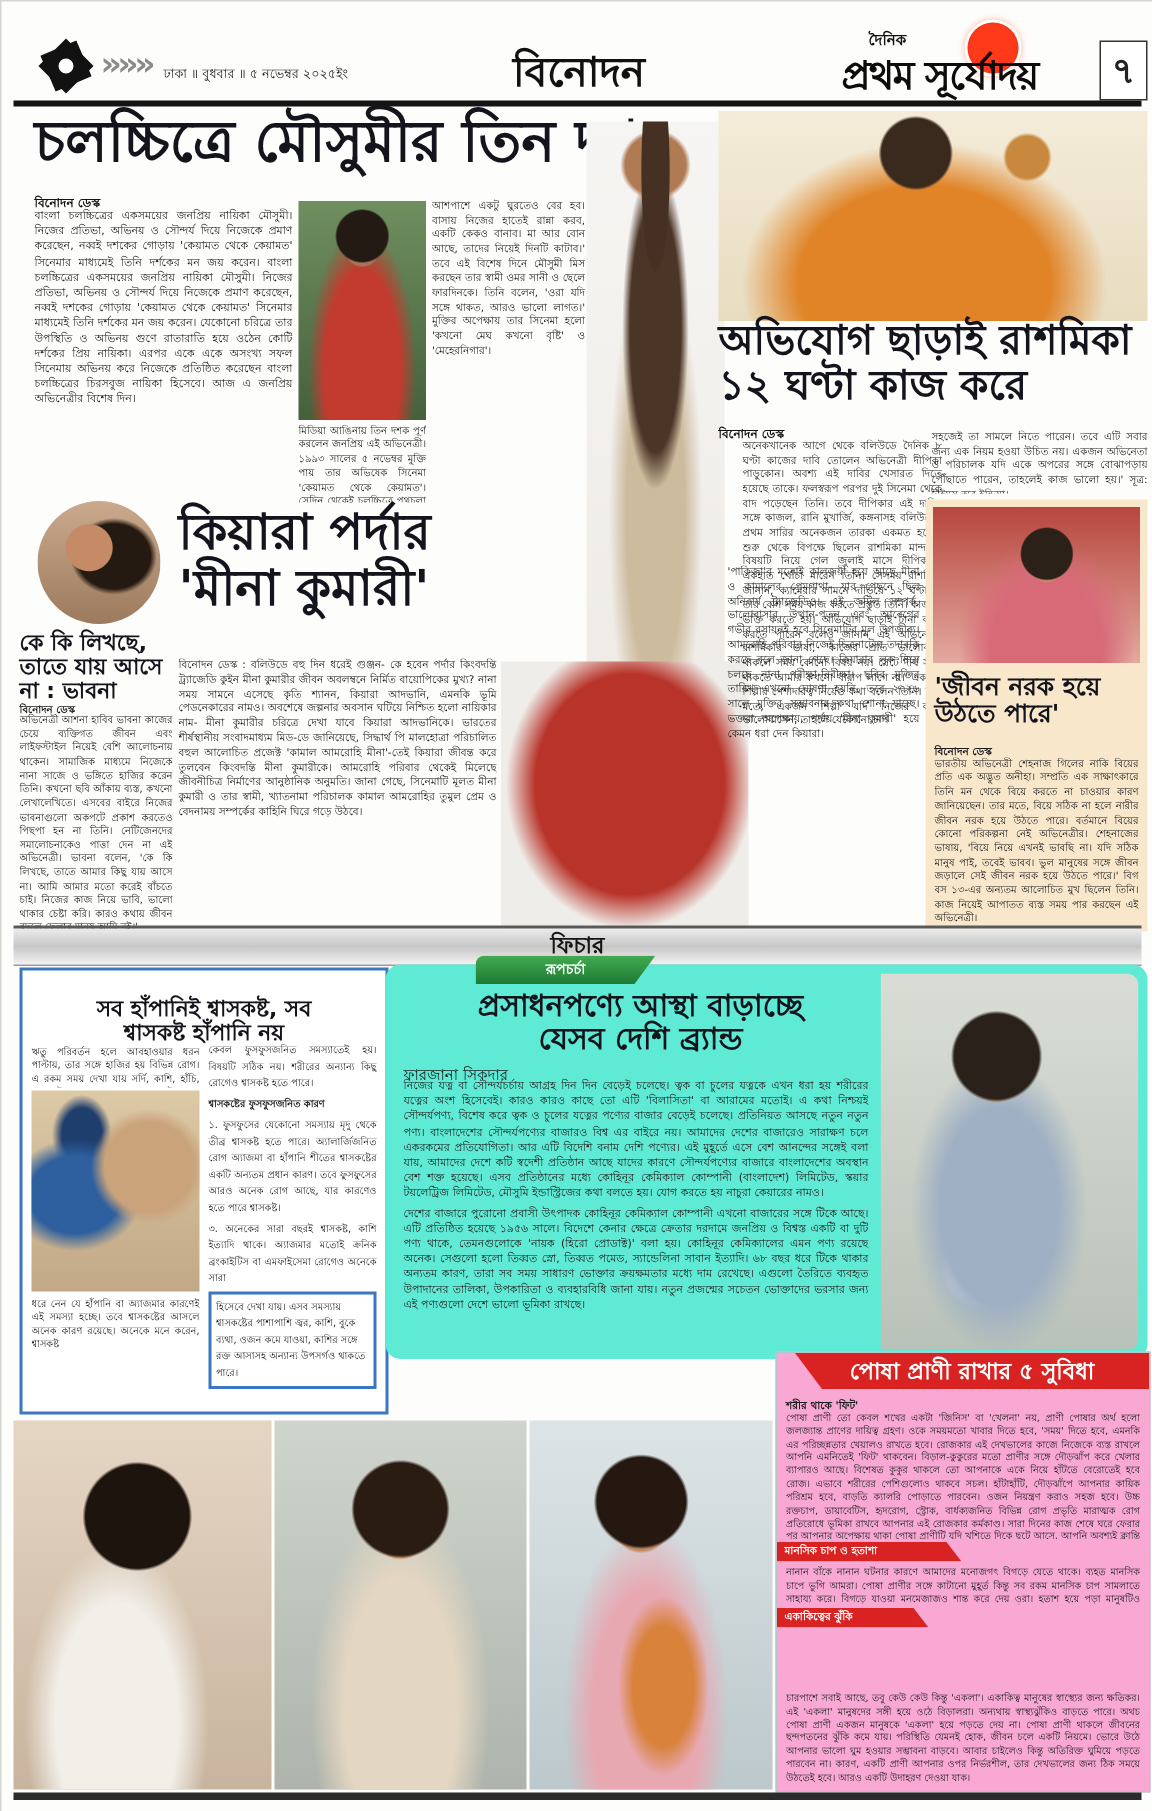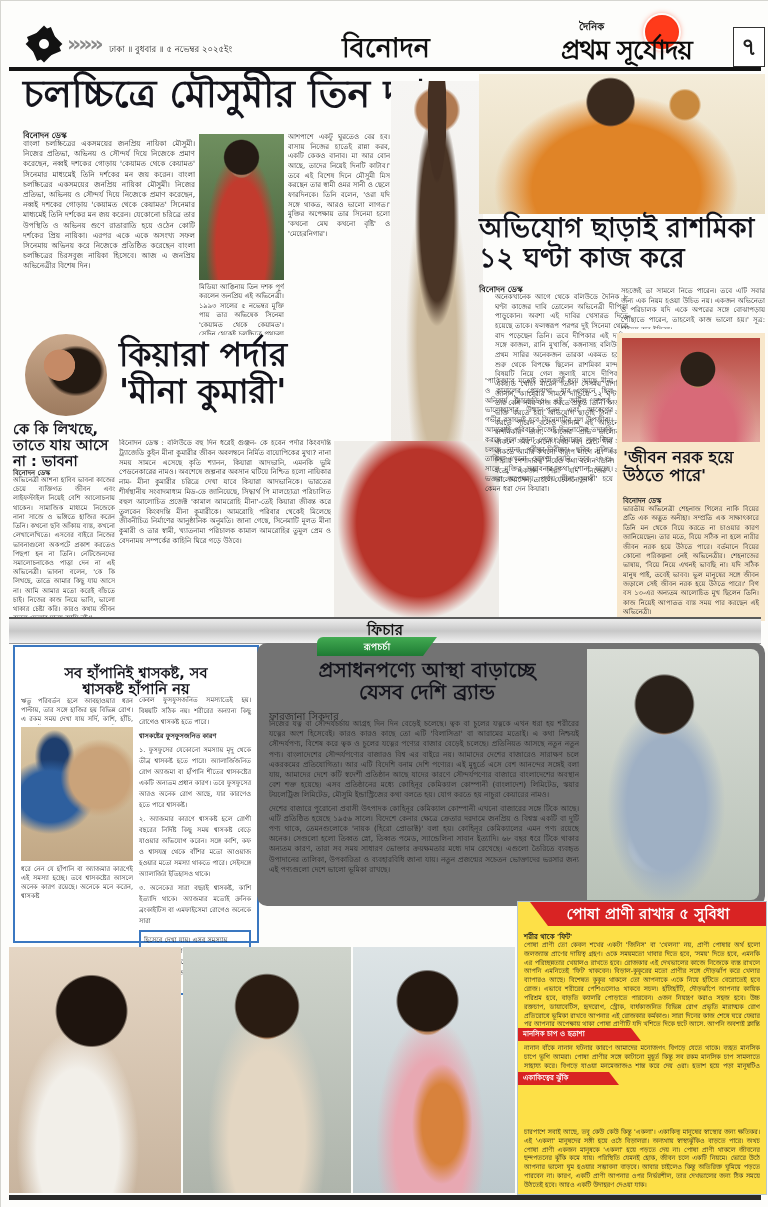--- a/index.html
+++ b/index.html
@@ -103,38 +103,38 @@
                 radial-gradient(ellipse at 26% 52%,#2e5f9e 0 26%,transparent 38%),
                 radial-gradient(ellipse at 30% 22%,#1e3e6e 0 12%,transparent 18%),
                 linear-gradient(#dcc9a6,#c2a886);}
   #ast-c1b{position:absolute;left:6px;top:218px;width:112px;height:66px;font-size:6.5px;}
   #ast-c2{position:absolute;left:124px;top:48px;width:112px;height:240px;font-size:6.5px;}
   #ast-c2 p{margin:0 0 3px 0;text-align:justify;}
   #ast-list-title{font-weight:bold;}
   #ast-note{border:2px solid #3a77c0;padding:3px;margin-top:2px;}
 
   
-  #bea-box{left:256px;top:642px;width:508px;height:263px;background:#737373;border-radius:10px;}
+  #bea-box{left:256px;top:642px;width:508px;height:263px;background:#5eead4;border-radius:10px;}
   #bea-tab{position:absolute;left:60px;top:-6px;width:120px;height:19px;
      background:linear-gradient(#42ab52,#1e7a33);color:#fff;font-size:9.5px;font-weight:bold;
      text-align:center;line-height:19px;clip-path:polygon(0 0,100% 0,calc(100% - 14px) 100%,0 100%);
      border-radius:6px 0 0 0;}
   #bea-head{position:absolute;left:10px;top:16px;width:320px;text-align:center;font-size:20px;}
   #bea-byline{position:absolute;left:12px;top:66px;font-size:10px;font-weight:normal;}
   #bea-body{position:absolute;left:12px;top:76px;width:310px;height:180px;font-size:6.9px;}
   #bea-body p{margin:0 0 3px 0;text-align:justify;}
   #bea-photo{position:absolute;left:330px;top:6px;width:172px;height:251px;border-radius:0 8px 8px 0;
      background:radial-gradient(circle at 45% 22%,#2a211a 0 13%,transparent 14%),
                 radial-gradient(circle at 45% 27%,#c08a62 0 8%,transparent 9%),
                 radial-gradient(ellipse at 46% 62%,#9fb0c4 0 30%,transparent 45%),
                 radial-gradient(circle at 40% 78%,#e8eef2 0 10%,transparent 13%),
                 linear-gradient(#d9ddd6,#b9c2b8);}
 
   
-  #pet-box{left:516px;top:900px;width:248px;height:292px;background:#fde047;border:1px solid #b6c6cd;}
+  #pet-box{left:516px;top:900px;width:248px;height:292px;background:#f9a8d4;border:1px solid #b6c6cd;}
   #pet-banner{position:absolute;left:12px;top:0;width:236px;height:24px;background:#d92323;color:#fff;
      font-size:15px;font-weight:bold;text-align:center;line-height:24px;
      clip-path:polygon(0 0,100% 0,100% 100%,18px 100%);}
   #pet-t0{position:absolute;left:6px;top:29px;font-size:7px;font-weight:bold;}
   #pet-p1{position:absolute;left:6px;top:39px;width:236px;height:85px;font-size:6.4px;line-height:1.38;}
   .ribbon{background:#d92323;color:#fff;font-size:7px;font-weight:bold;line-height:13px;
      padding-left:5px;clip-path:polygon(0 0,calc(100% - 10px) 0,100% 100%,0 100%);}
   #pet-r1{position:absolute;left:0;top:126px;width:118px;height:13px;}
   #pet-p2{position:absolute;left:6px;top:142px;width:236px;height:26px;font-size:6.4px;line-height:1.38;}
   #pet-r2{position:absolute;left:0;top:170px;width:96px;height:13px;}
@@ -223,21 +223,20 @@
       <span>সব হাঁপানিই শ্বাসকষ্ট, সব</span><br>
       <span>শ্বাসকষ্ট হাঁপানি নয়</span>
     </div>
     <div class="bt" id="ast-c1a">ঋতু পরিবর্তন হলে আবহাওয়ার ধরন পাল্টায়, তার সঙ্গে হাজির হয় বিভিন্ন রোগ। এ রকম সময় দেখা যায় সর্দি, কাশি, হাঁচি, শ্বাসকষ্টের মতো সমস্যা। শ্বাসকষ্ট হলে বেশিরভাগ মানুষ</div>
     <div id="ast-photo"></div>
     <div class="bt" id="ast-c1b">ধরে নেন যে হাঁপানি বা অ্যাজমার কারণেই এই সমস্যা হচ্ছে। তবে শ্বাসকষ্টের আসলে অনেক কারণ রয়েছে। অনেকে মনে করেন, শ্বাসকষ্ট</div>
     <div id="ast-c2">
       <p>কেবল ফুসফুসজনিত সমস্যাতেই হয়। বিষয়টি সঠিক নয়। শরীরের অন্যান্য কিছু রোগেও শ্বাসকষ্ট হতে পারে।</p>
       <p id="ast-list-title">শ্বাসকষ্টের ফুসফুসজনিত কারণ</p>
       <p>১. ফুসফুসের যেকোনো সমস্যায় মৃদু থেকে তীব্র শ্বাসকষ্ট হতে পারে। অ্যালার্জিজনিত রোগ অ্যাজমা বা হাঁপানি শীতের শ্বাসকষ্টের একটি অন্যতম প্রধান কারণ। তবে ফুসফুসের আরও অনেক রোগ আছে, যার কারণেও হতে পারে শ্বাসকষ্ট।</p>
-      <p>২. অ্যাজমার কারণে শ্বাসকষ্ট হলে রোগী বছরের নির্দিষ্ট কিছু সময় শ্বাসকষ্ট বেড়ে যাওয়ার অভিযোগ করেন। সঙ্গে কাশি, কফ ও শ্বাসযন্ত্র থেকে বাঁশির মতো আওয়াজ হওয়ার মতো সমস্যা থাকতে পারে। সেইসঙ্গে অ্যালার্জির ইতিহাসও থাকে।</p>
       <p>৩. অনেকের সারা বছরই শ্বাসকষ্ট, কাশি ইত্যাদি থাকে। অ্যাজমার মতোই ক্রনিক ব্রংকাইটিস বা এমফাইসেমা রোগেও অনেকে সারা</p>
       <div id="ast-note">হিসেবে দেখা যায়। এসব সমস্যায় শ্বাসকষ্টের পাশাপাশি জ্বর, কাশি, বুকে ব্যথা, ওজন কমে যাওয়া, কাশির সঙ্গে রক্ত আসাসহ অন্যান্য উপসর্গও থাকতে পারে।</div>
     </div>
   </div>
 
   <div class="abs" id="bea-box">
     <div id="bea-tab">রূপচর্চা</div>
     <div class="hd" id="bea-head">
       <span>প্রসাধনপণ্যে আস্থা বাড়াচ্ছে</span><br>
       <span>যেসব দেশি ব্র্যান্ড</span>

